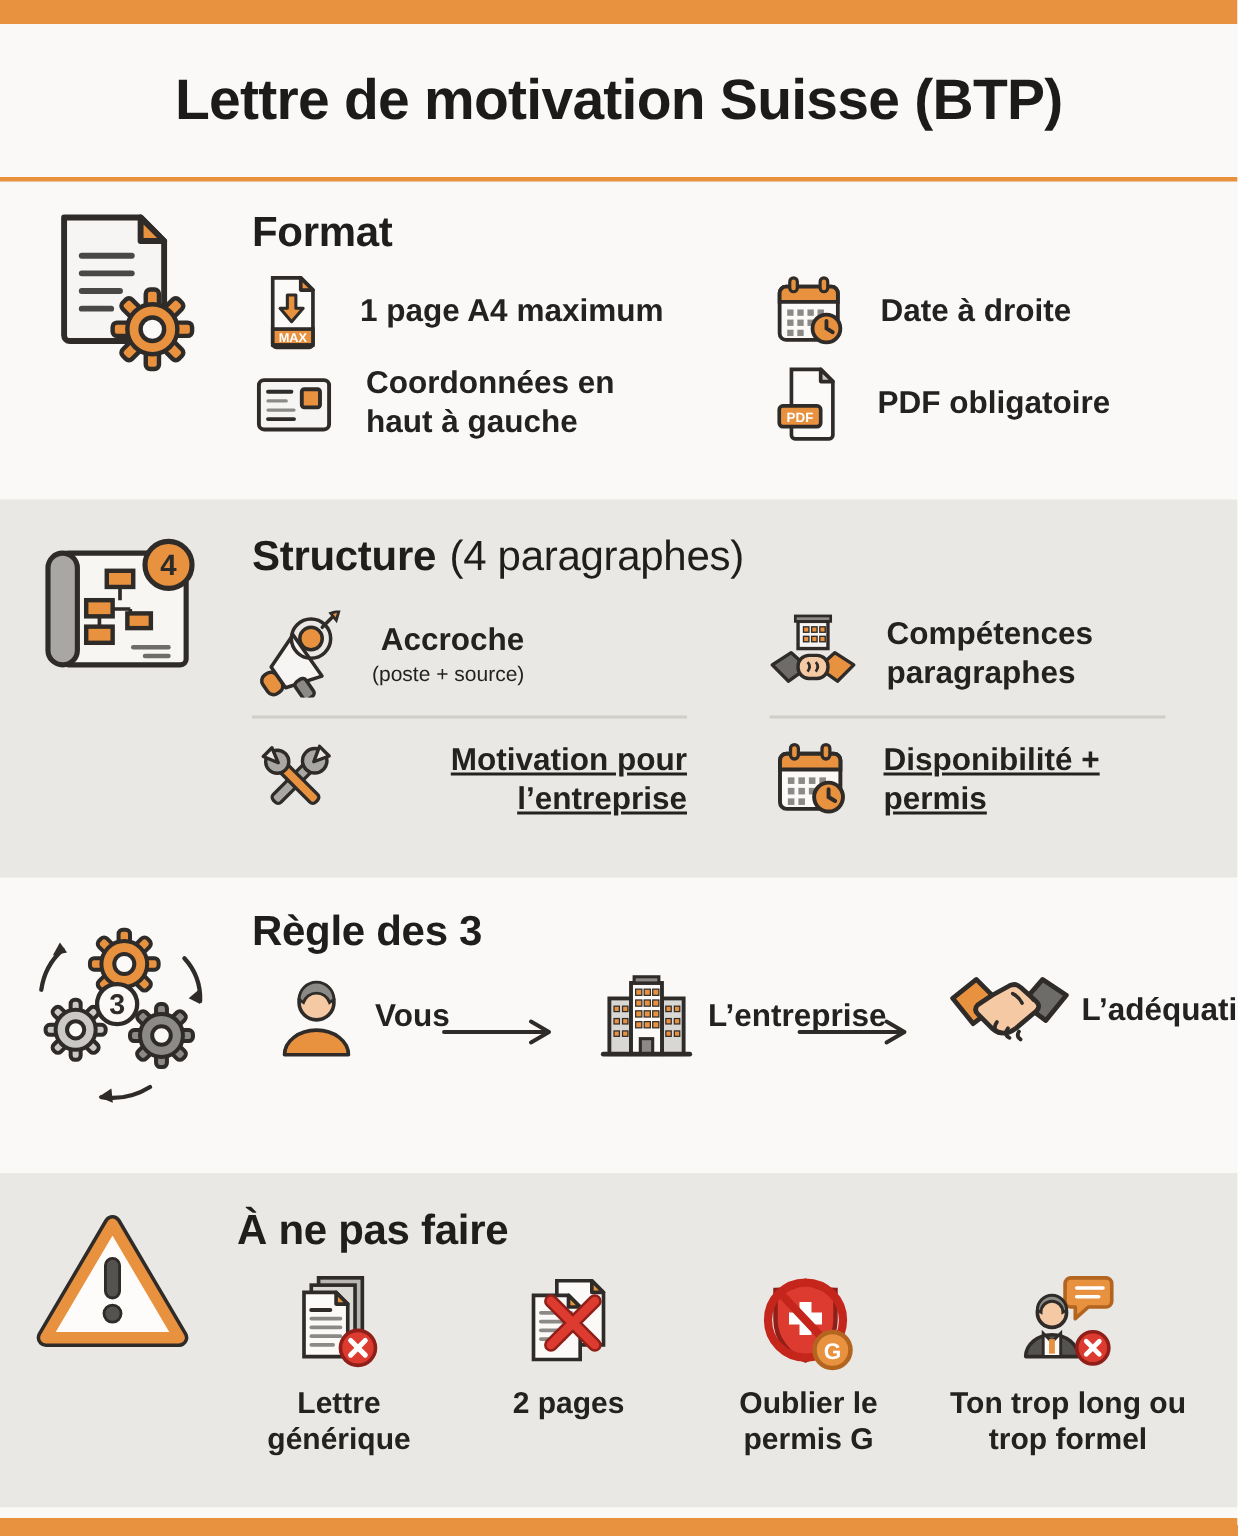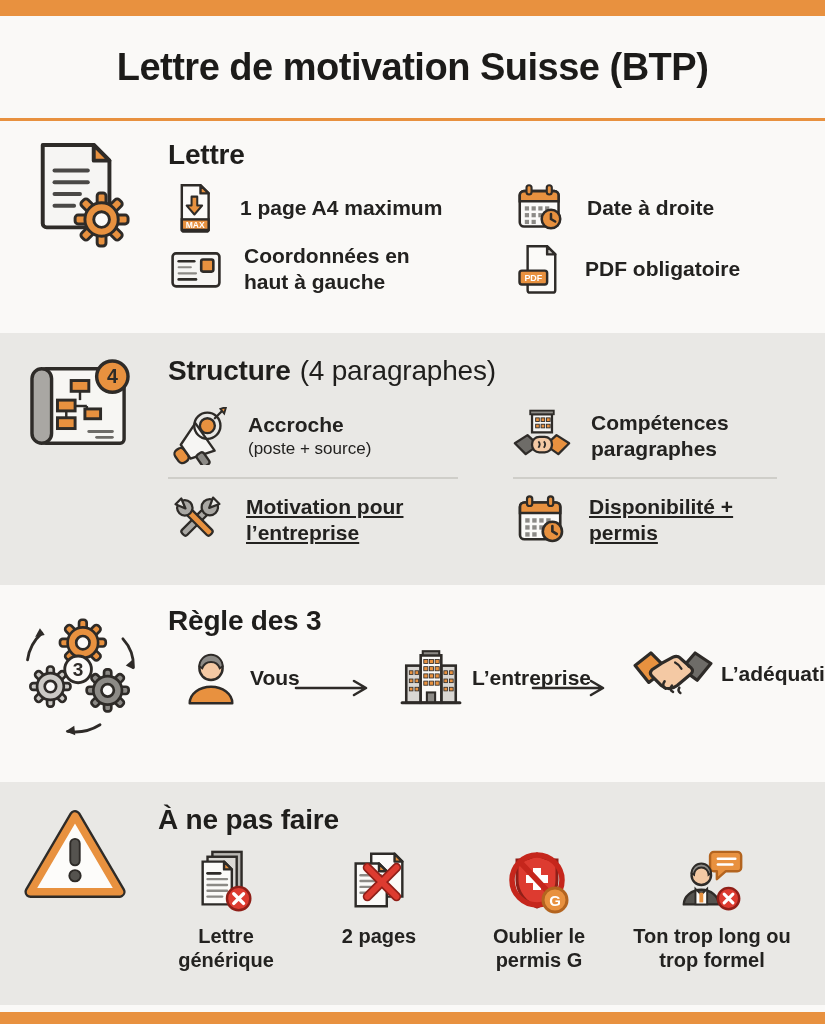--- a/index.html
+++ b/index.html
@@ -31,24 +31,24 @@
   .sec-avoid{height:223px;background:var(--band);}
   .sec-avoid .sec-icon-col{padding-top:26px;width:150px;flex-basis:150px;}
   .sec-avoid .sec-body{padding-top:22px;}
   .grid2{display:grid;grid-template-columns:345px 1fr;row-gap:8px;margin-top:10px;}
   .item{display:flex;align-items:center;gap:20px;}
   .item .ic{flex:0 0 auto;display:flex;}
   .it-label{font-size:21px;font-weight:600;line-height:1.22;}
   .narrow{max-width:190px;}
   .mw220{max-width:220px;}
   .mw160{max-width:165px;}
-  .sub{display:block;font-weight:normal;font-size:17px;margin-top:2px;}
+  .sub{display:block;font-weight:normal;font-size:14px;margin-top:2px;}
   .sec-structure .grid2{row-gap:0;margin-top:8px;}
   .sec-structure .item{padding:12px 0;}
-  .cell-l{margin-right:55px;}
+  .cell-l{margin-right:55px;text-align:right;}
   .cell-r{margin-right:48px;}
   .ruled{border-top:2px solid #CFCEC9;text-decoration:underline;}
   .flow{display:flex;align-items:flex-start;margin-top:10px;padding-left:12px;}
   .step{display:flex;flex-direction:row;align-items:center;gap:8px;}
   .step .it-label{font-weight:600;}
   .st1{width:90px;} .st2{width:110px;} .st3{width:130px;}
   .flow-arrow{display:flex;justify-content:center;align-items:center;margin-top:32px;}
   .fa1{width:128px;} .fa2{width:125px;}
   .avoid-row{display:flex;gap:12px;margin-top:12px;}
   .avoid-item{display:flex;flex-direction:column;align-items:center;gap:6px;}
@@ -88,21 +88,21 @@
             <rect x="-4.5" y="-27" width="9" height="54" rx="3" transform="rotate(45)"></rect>
             <rect x="-4.5" y="-27" width="9" height="54" rx="3" transform="rotate(90)"></rect>
             <rect x="-4.5" y="-27" width="9" height="54" rx="3" transform="rotate(135)"></rect>
             <circle r="17"></circle>
           </g>
           <circle r="8" fill="#FBFAF9" stroke="#2E2B28" stroke-width="3"></circle>
         </g>
       </svg>
     </div>
     <div class="sec-body">
-      <h2>Lettre</h2>
+      <h2>Format</h2>
       <div class="grid2">
 
         <div class="item">
           <span class="ic">
             <svg width="52" height="52" viewBox="0 0 64 64">
               <path d="M17 4 H40 L50 14 V58 a3 3 0 0 1 -3 3 H20 a3 3 0 0 1 -3 -3 Z" fill="#FBFAF8" stroke="#2E2B28" stroke-width="3"></path>
               <path d="M40 4 L50 14 H40 Z" fill="#E8913F" stroke="#2E2B28" stroke-width="3" stroke-linejoin="round"></path>
               <path d="M29 18 h7 v11 h6 l-9.5 11 -9.5 -11 h6 z" fill="#E8913F" stroke="#2E2B28" stroke-width="2.5" stroke-linejoin="round"></path>
               <rect x="17" y="46" width="33" height="13" fill="#E8913F" stroke="#2E2B28" stroke-width="3"></rect>
               <text x="33.5" y="56.5" text-anchor="middle" font-size="10.5" font-weight="bold" fill="#FFFFFF">MAX</text>

